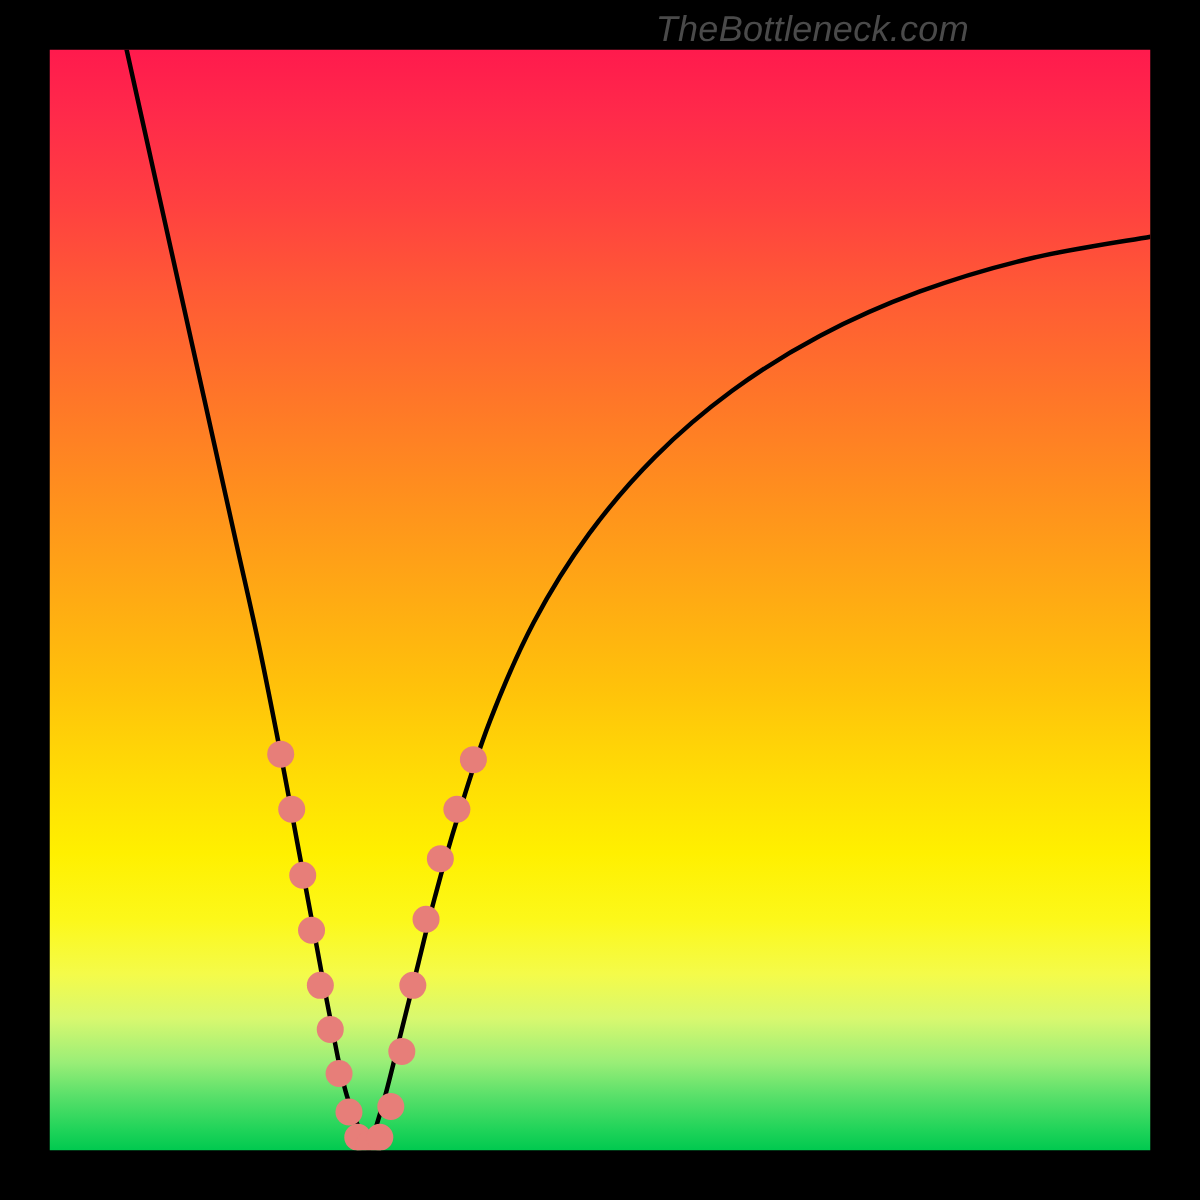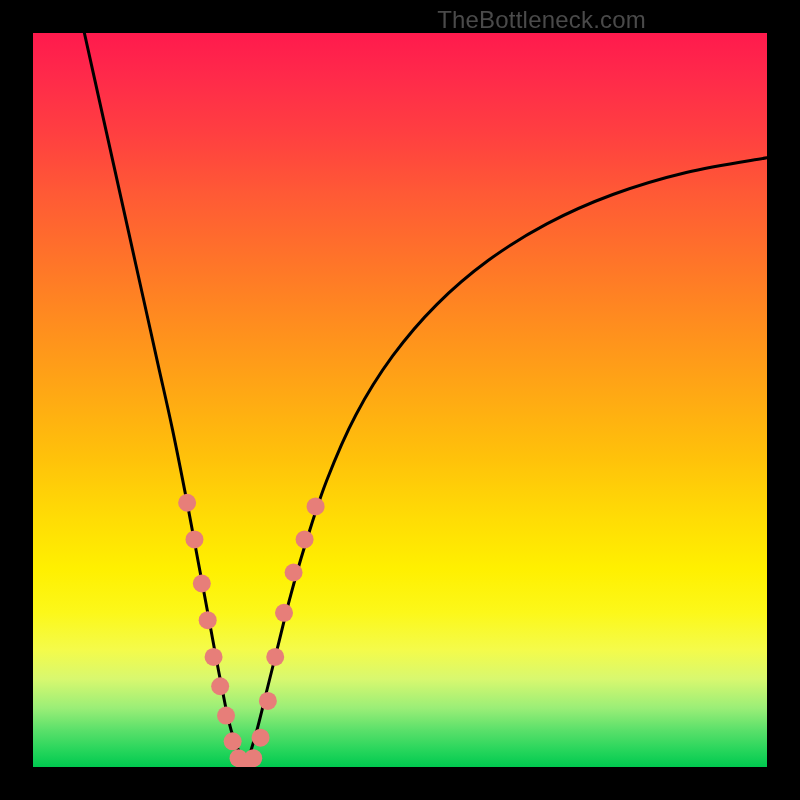--- a/index.html
+++ b/index.html
@@ -11,20 +11,21 @@
     background: #000;
     font-family: Arial, Helvetica, sans-serif;
   }
   .frame {
     position: absolute;
     left: 0;
     top: 0;
     width: 660px;
     height: 800px;
     background: #000;
+    font-style: italic;
   }
   .plot {
     position: absolute;
     left: 33px;
     top: 33px;
     width: 734px;
     height: 734px;
     overflow: hidden;
   }
   .gradient-bg {

